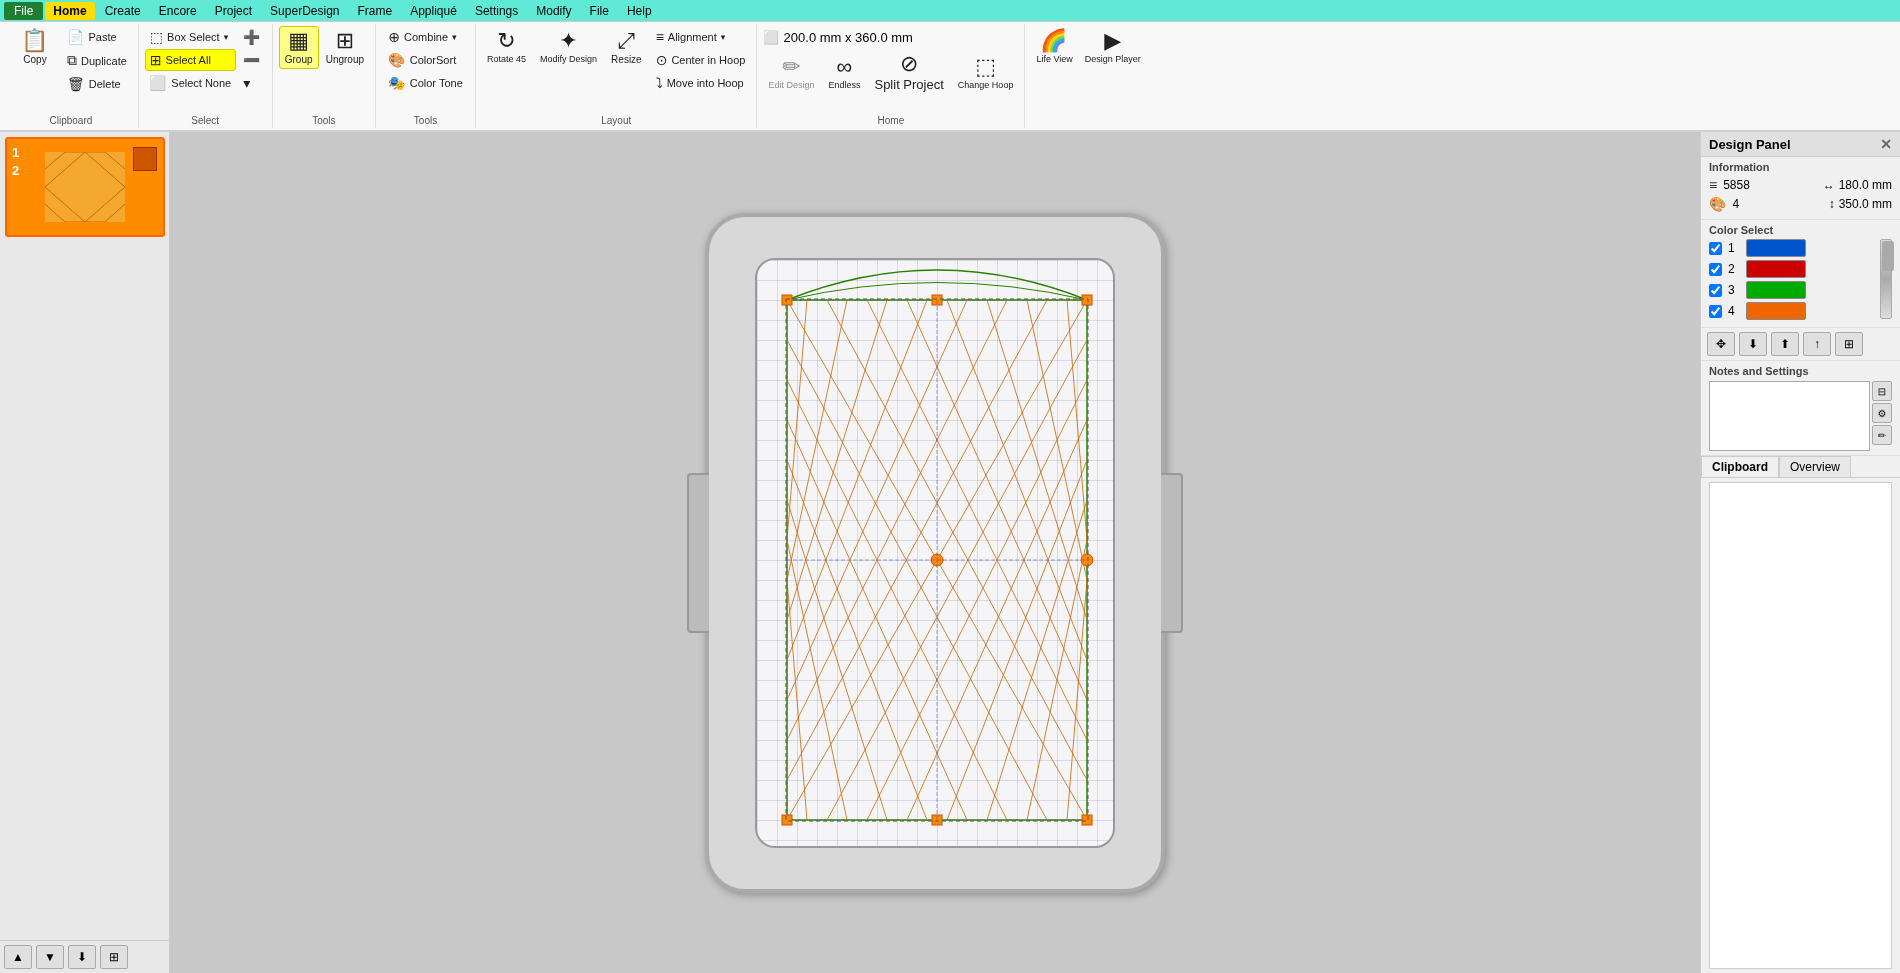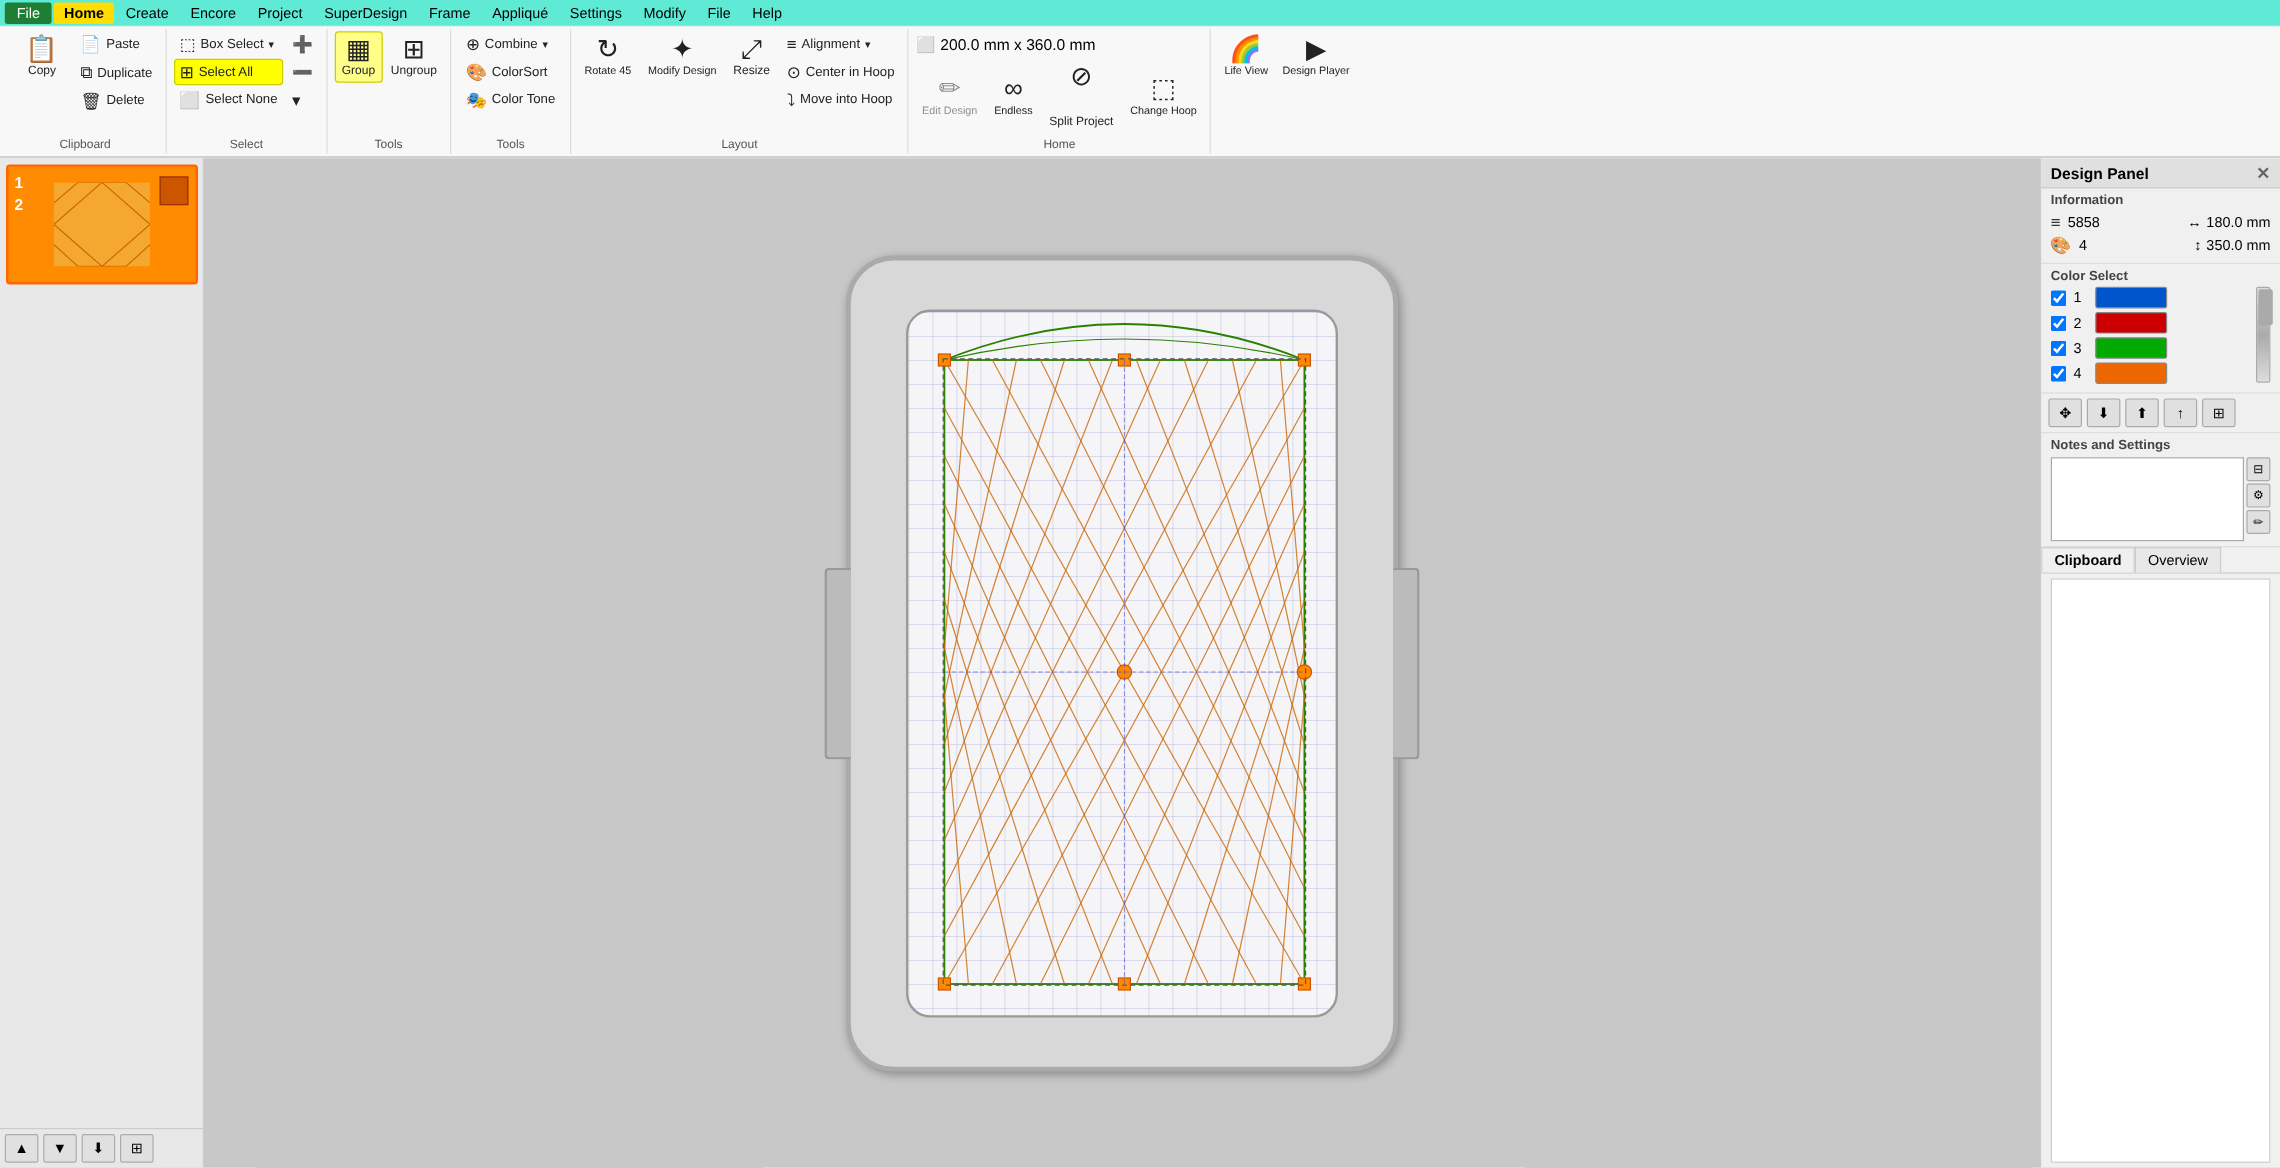--- a/index.html
+++ b/index.html
@@ -516,21 +516,21 @@
         <div class="ribbon-btn" style="opacity:0.5;">
           <div class="btn-icon">✏</div>
           <span style="font-size:9px;">Edit Design</span>
         </div>
         <div class="ribbon-btn">
           <div class="btn-icon">∞</div>
           <span style="font-size:9px;">Endless</span>
         </div>
         <div class="ribbon-btn">
           <div class="btn-icon">⊘</div>
-          <span style="font-size:10px;margin-top:19px;">Split Project</span>
+          <span style="font-size:13px;">Split Project</span>
         </div>
         <div class="ribbon-btn">
           <div class="btn-icon">⬚</div>
           <span style="font-size:9px;">Change Hoop</span>
         </div>
       </div>
     </div>
     <div class="ribbon-group-label">Home</div>
   </div>
 

